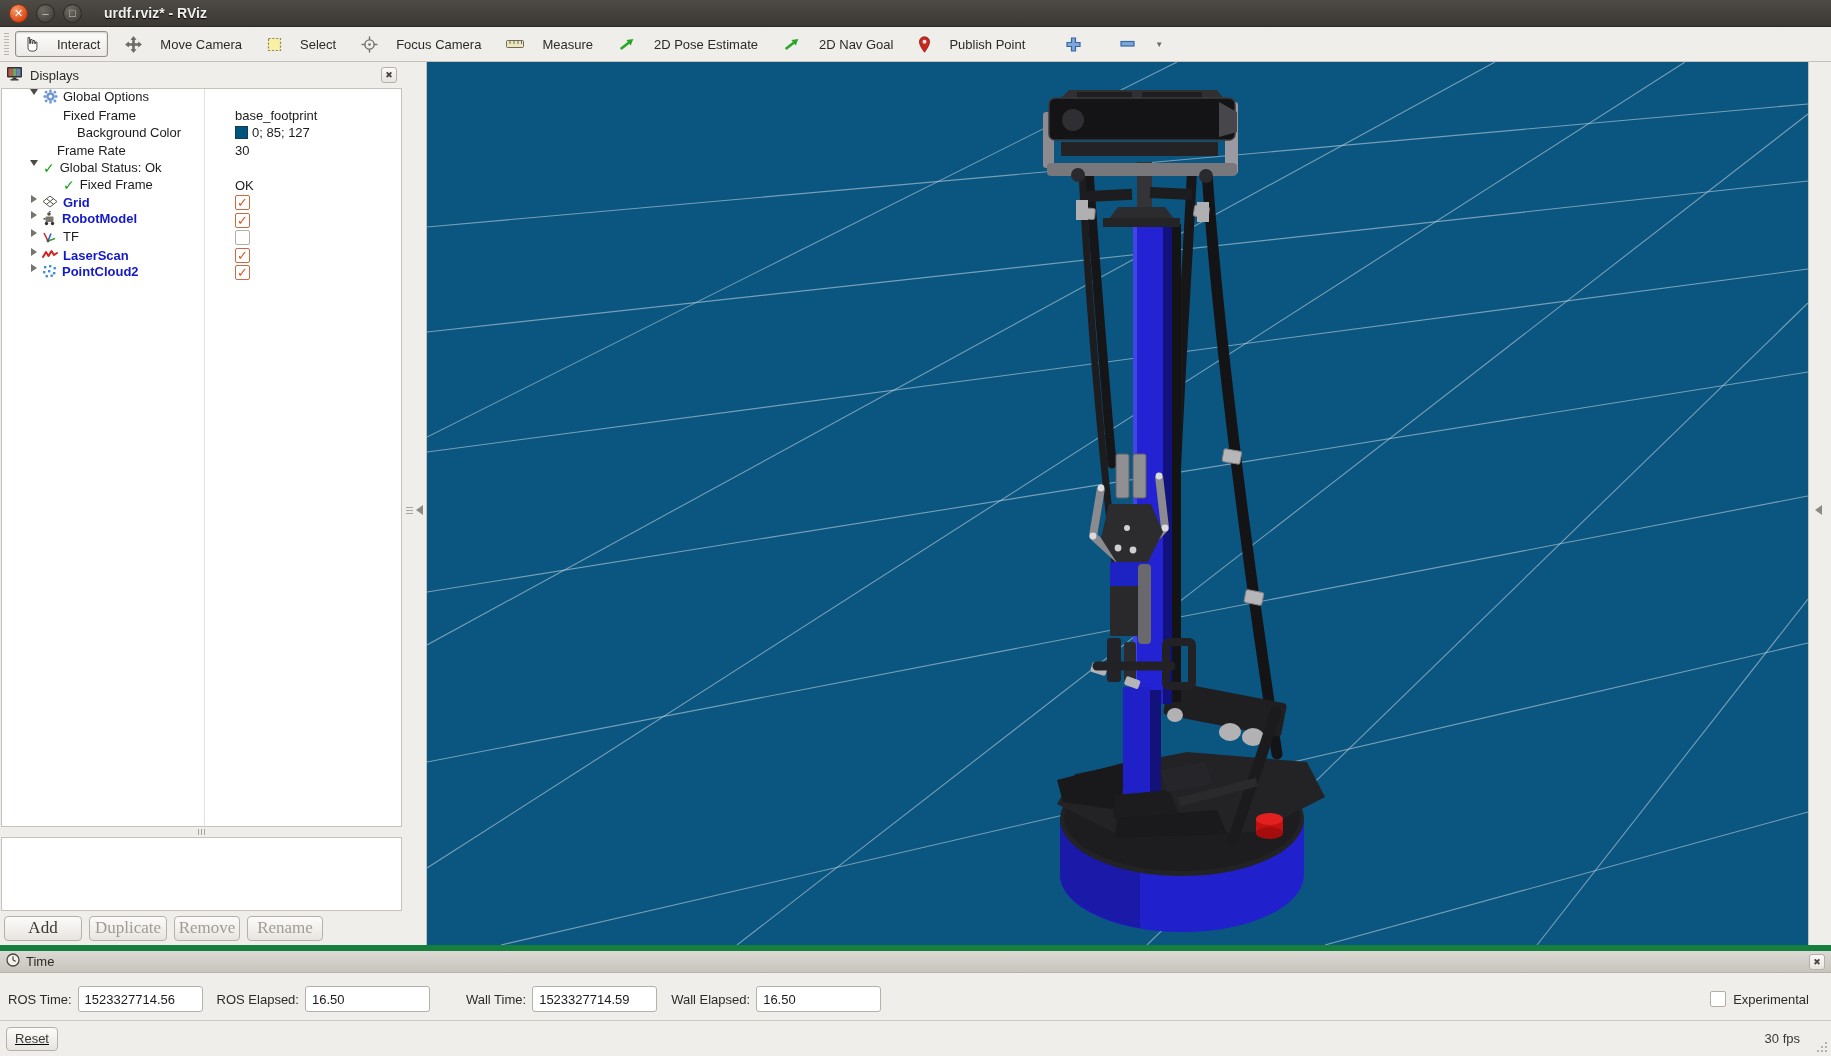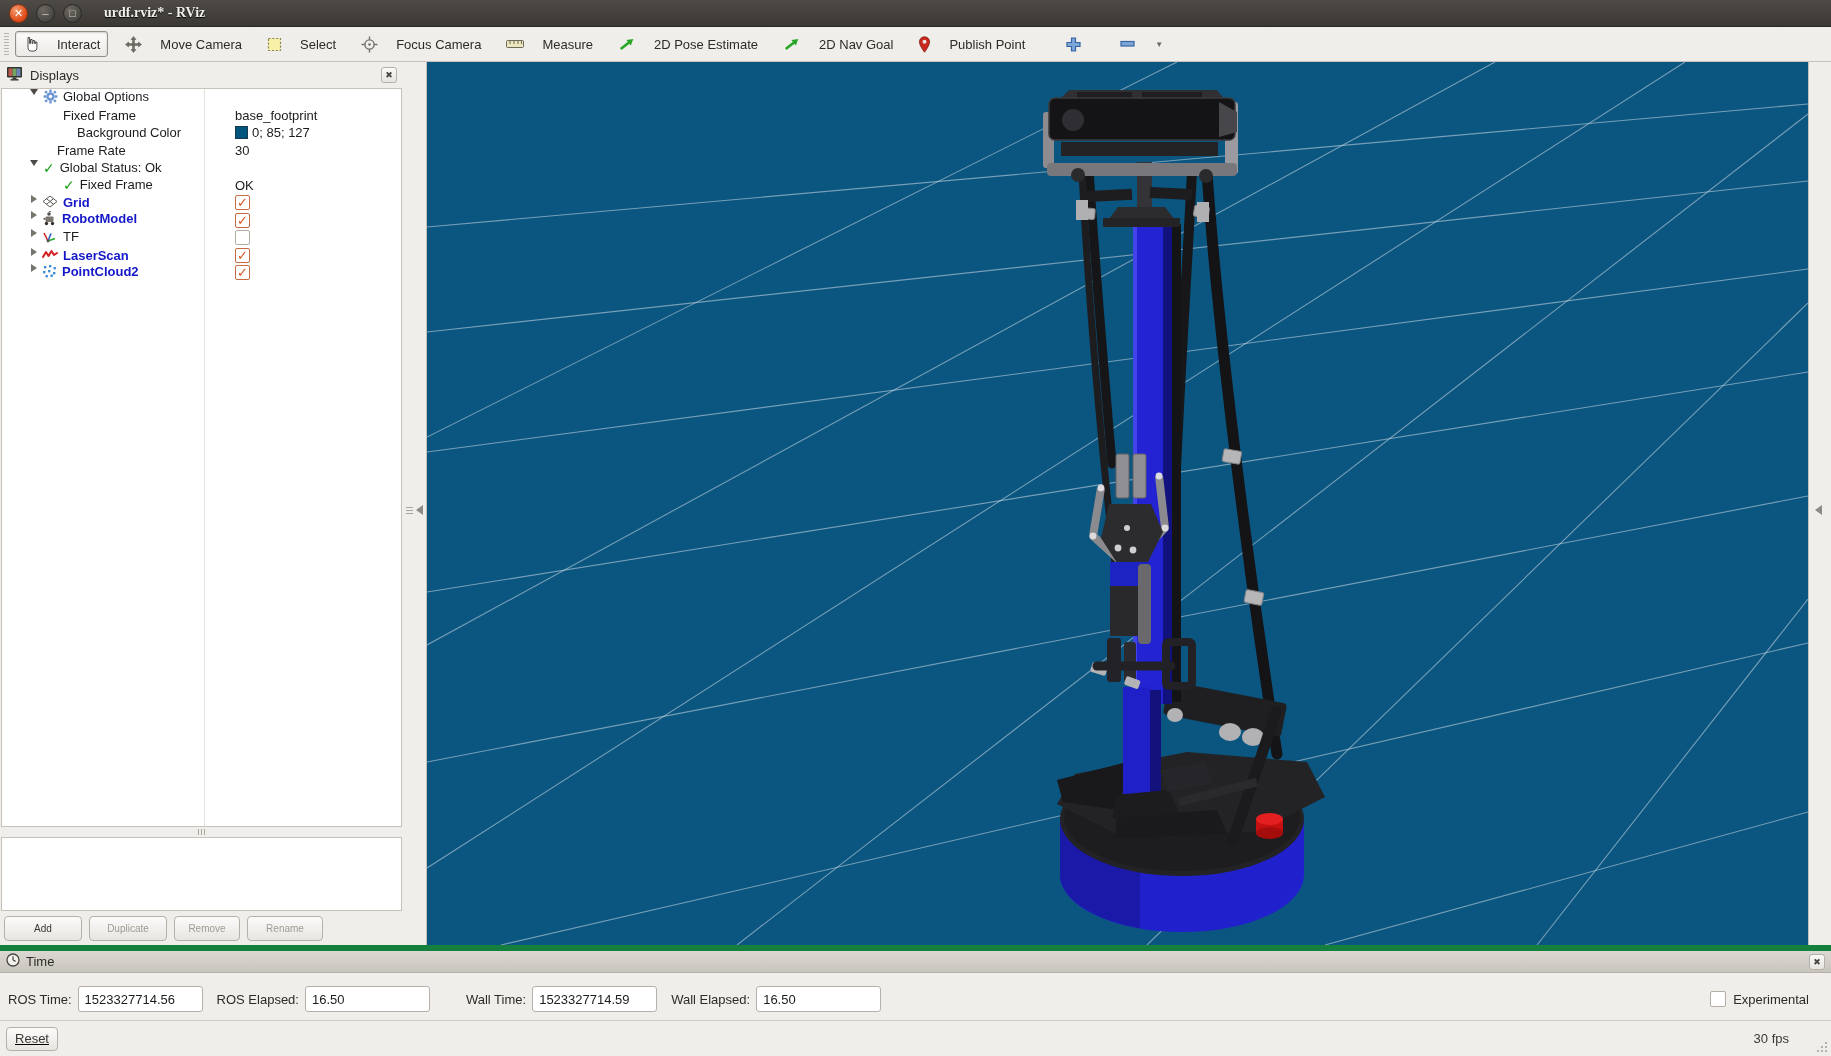--- a/index.html
+++ b/index.html
@@ -10,21 +10,21 @@
   .titlebar { height:27px; background:linear-gradient(#4e4b46,#3b3834);
     border-bottom:1px solid #2a2825; display:flex; align-items:center; position:relative; }
   .winbtns { display:flex; gap:8px; margin-left:9px; }
   .winbtn { width:19px; height:19px; border-radius:50%; display:flex; align-items:center;
     justify-content:center; font-size:11px; line-height:1; cursor:default; }
   .winbtn.close { background:radial-gradient(circle at 35% 30%,#f49b6d,#dd4814 70%);
     border:1px solid #8c3313; color:#fff; font-weight:bold; }
   .winbtn.minmax { background:radial-gradient(circle at 35% 30%,#6d6a63,#46443f 75%);
     border:1px solid #2b2925; color:#cfccc4; }
   .wintitle { color:#f1efeb; font-weight:bold; font-size:14px; margin-left:22px;
-    text-shadow:0 1px 1px #000;font-family:Liberation Serif, serif; }
+    text-shadow:0 1px 1px #000; }
 
   
   .toolbar { height:35px; background:#f0eeea; border-bottom:1px solid #c6c2bb;
     display:flex; align-items:center; padding-left:4px; }
   .tb-handle { width:5px; height:22px; margin-right:6px;
     background:repeating-linear-gradient(#b9b4ac 0 1px,transparent 1px 3px); }
   .tbtn { display:flex; align-items:center; gap:18px; font-size:13px; color:#2d2b27;
     padding:4px 7px; margin-right:9px; border:1px solid transparent; border-radius:3px; }
   .tbtn.pressed { background:linear-gradient(#fdfcfb,#eceae6); border:1px solid #948e84;
     box-shadow:inset 0 1px 2px rgba(0,0,0,.18); }
@@ -60,22 +60,22 @@
     align-items:center; justify-content:center; }
   .cbox.on { border:1px solid #c96b42; color:#d9541e; font-weight:bold; font-size:13px; }
   .cbox.off { border:1px solid #b3ada3; color:transparent; }
   .swatch { width:13px; height:13px; background:#00557f; border:1px solid #1a3a4c; }
 
   .vsplit { height:10px; display:flex; align-items:center; justify-content:center; gap:2px; }
   .vsplit i { width:1px; height:6px; background:#a9a49c; }
   .helpbox { height:74px; background:#fff; border:1px solid #c6c2bb; margin:0 1px; }
   .btnrow { height:34px; display:flex; align-items:center; gap:7px; padding:0 4px; }
   .pbtn { flex:0 0 auto; width:78px; height:25px; border:1px solid #b6b1a8; border-radius:4px;
-    background:linear-gradient(#fcfbfa,#e8e5e0); font-size:10px; color:#3a3833;
-    display:flex; align-items:center; justify-content:center; }
+    background:linear-gradient(#fcfbfa,#e8e5e0); font-size:17px; color:#3a3833;
+    display:flex; align-items:center; justify-content:center;font-family:Liberation Serif, serif; }
   .pbtn.disabled { color:#a09b93; }
 
   .hstrip { background:#f0eeea; position:relative; }
   .hstrip.l { width:24px; border-right:1px solid #c6c2bb; }
   .hstrip.r { width:23px; border-left:1px solid #c6c2bb; }
   .collapse { position:absolute; top:443px; display:flex; align-items:center; gap:3px; }
   .grip3 { display:flex; flex-direction:column; gap:2px; }
   .grip3 i { width:7px; height:1px; background:#a9a49c; }
   .tri-left { width:0; height:0; border-top:5px solid transparent; border-bottom:5px solid transparent;
     border-right:7px solid #8d8a84; }
@@ -98,21 +98,21 @@
   .timebody .spacer { flex:1; }
   .expwrap { display:flex; align-items:center; gap:7px; margin-right:14px; }
   .expcb { width:16px; height:16px; border:1px solid #b3ada3; border-radius:2px; background:#fff; }
 
   
   .statusbar { height:36px; background:#f0eeea; border-top:1px solid #cfccc6;
     display:flex; align-items:center; padding:0 6px; position:relative;text-decoration:underline; }
   .resetbtn { width:52px; height:24px; border:1px solid #b6b1a8; border-radius:4px;
     background:linear-gradient(#fcfbfa,#e8e5e0); font-size:13px; color:#3a3833;
     display:flex; align-items:center; justify-content:center; }
-  .fps { position:absolute; right:42px; font-size:13px; color:#3a3833; }
+  .fps { position:absolute; right:31px; font-size:13px; color:#3a3833; }
   .sizegrip { position:absolute; right:3px; bottom:3px; width:12px; height:12px;
     background:
       radial-gradient(circle at 10px 10px,#b5b1a9 1px,transparent 1.4px),
       radial-gradient(circle at 6px 10px,#b5b1a9 1px,transparent 1.4px),
       radial-gradient(circle at 10px 6px,#b5b1a9 1px,transparent 1.4px),
       radial-gradient(circle at 2px 10px,#b5b1a9 1px,transparent 1.4px),
       radial-gradient(circle at 6px 6px,#b5b1a9 1px,transparent 1.4px),
       radial-gradient(circle at 10px 2px,#b5b1a9 1px,transparent 1.4px); }
 </style>
 </head>

